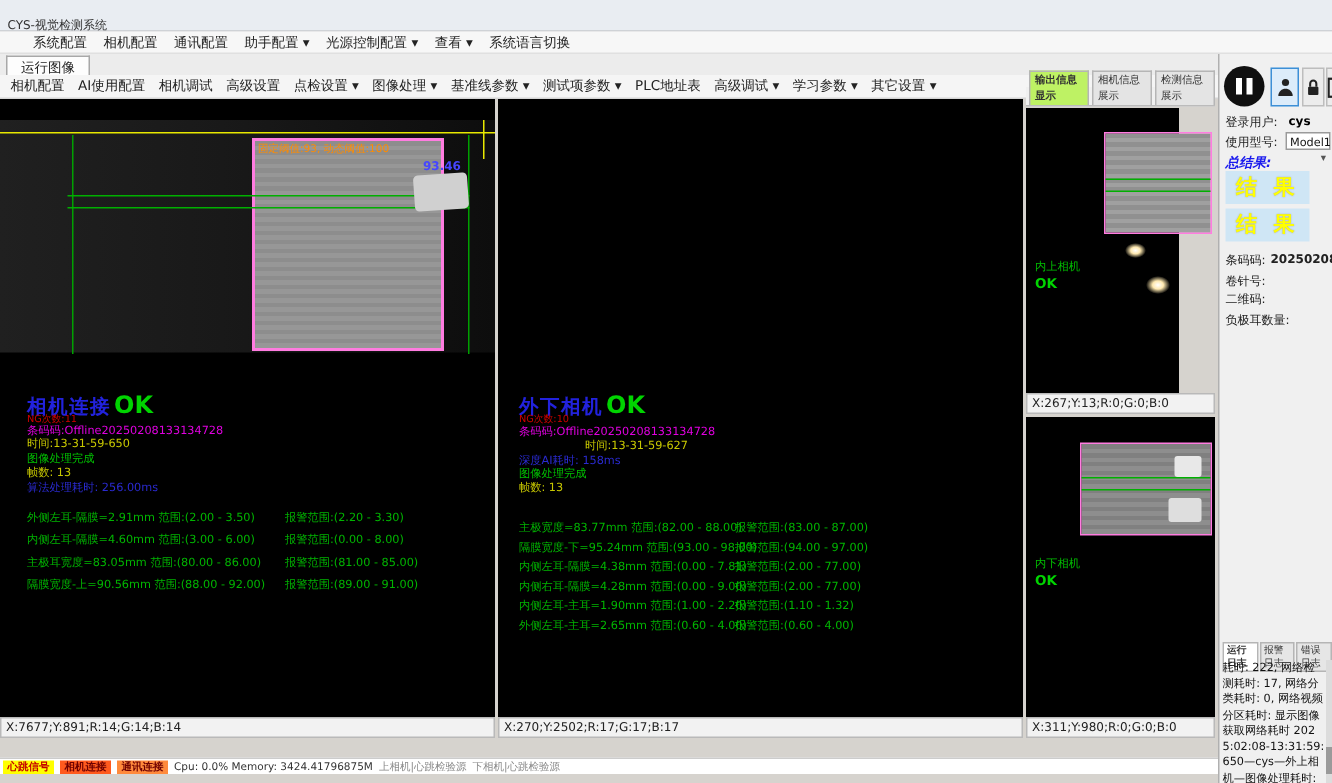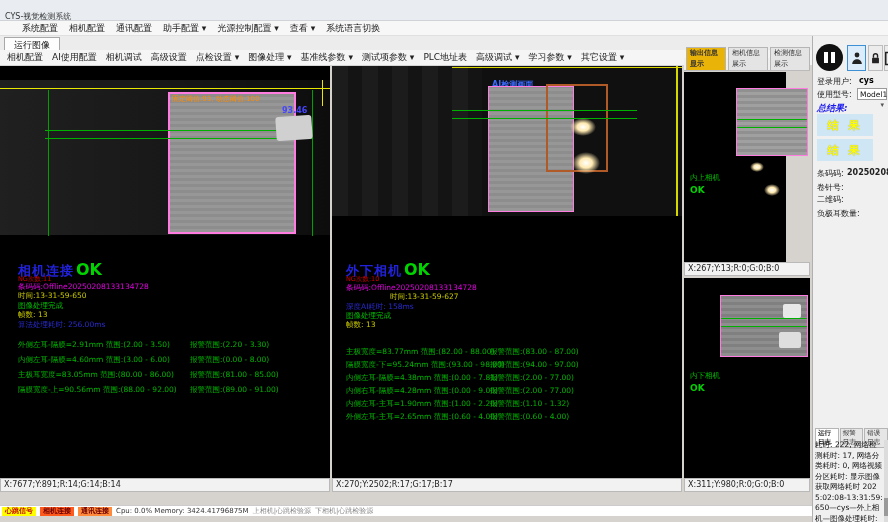--- a/index.html
+++ b/index.html
@@ -25,32 +25,32 @@
   .ln{font-size:7.5px;line-height:1;}
   .c-mag{color:#e000e0;} .c-yel{color:#c8c800;} .c-grn{color:#00c000;} .c-blu{color:#2a2ad0;} .c-red{color:#d00000;}
   .meas{position:absolute;font-size:7.5px;color:#00b400;white-space:nowrap;}
   .malarm{position:absolute;font-size:7.5px;color:#00b400;white-space:nowrap;}
   
   .grayblock{background:repeating-linear-gradient(0deg,#979797 0 3px,#8d8d8d 3px 6px);}
   .flare{background:radial-gradient(closest-side,#ffffff 0%,#ffe9b0 45%,rgba(255,200,100,0) 100%);border-radius:50%;}
   
   .thumbtabs{left:684px;top:58px;width:126px;height:13px;background:#f0f0f0;border-bottom:1px solid #bbb;display:flex;gap:2px;padding-left:2px;box-sizing:border-box;align-items:flex-end;}
   .thumbtab{font-size:7px;color:#333;padding:0 3px;border:1px solid #b5b5b5;border-bottom:none;background:#e4e4e4;line-height:11px;}
-  .thumbtab.on{background:#eab308;font-weight:bold;}
+  .thumbtab.on{background:#bef264;font-weight:bold;}
   
   .ctrl{left:812px;top:36px;width:76px;height:486px;background:#f0f0f0;border-left:1px solid #b0b0b0;box-sizing:border-box;overflow:hidden;}
   .pausebtn{left:3px;top:8px;width:27px;height:27px;border-radius:50%;background:#101010;display:flex;align-items:center;justify-content:center;gap:3px;cursor:pointer;}
   .pausebtn span{display:block;width:4px;height:11px;background:#fff;}
   .mini-btn{position:absolute;top:9px;height:26px;background:#ececec;border:1px solid #bdbdbd;display:flex;align-items:center;justify-content:center;cursor:pointer;box-sizing:border-box;}
   .mini-btn.sel{border:1px solid #3d8fd6;background:#dcecfa;}
   .lbl{font-size:8px;color:#222;}
   .val{font-size:8px;color:#000;font-weight:bold;}
   .combo{position:absolute;background:#fff;border:1px solid #9a9a9a;font-size:7.5px;color:#111;line-height:11px;padding:0 2px;box-sizing:border-box;}
   .combo .arr{float:right;color:#555;font-size:7px;}
-  .resultbox{position:absolute;left:4px;width:56px;height:22px;background:#cfe6f5;display:flex;align-items:center;justify-content:center;color:#ffff00;font-weight:bold;font-size:11px;letter-spacing:3px;text-shadow:0 0 1px #999;}
+  .resultbox{position:absolute;left:4px;width:56px;height:22px;background:#cfe6f5;display:flex;align-items:center;justify-content:center;color:#ffff00;font-weight:bold;font-size:14px;letter-spacing:3px;text-shadow:0 0 1px #999;}
   .logtab{font-size:6.5px;color:#333;border:1px solid #b5b5b5;background:#e6e6e6;padding:0 2px;line-height:9px;}
   .logtab.on{background:#fff;font-weight:bold;}
   .logtext{position:absolute;left:2px;top:404px;width:68px;height:100px;font-size:7.5px;line-height:1.4;color:#111;overflow:hidden;word-break:break-all;}
   .scrollbar{position:absolute;left:71px;top:404px;width:4px;height:100px;background:#dcdcdc;}
   .scrollthumb{position:absolute;left:0;top:58px;width:4px;height:18px;background:#9a9a9a;}
   
   .statusbar{left:0;top:505px;width:812px;height:11px;background:#ffffff;border-top:1px solid #ccc;display:flex;align-items:center;gap:4px;padding-left:2px;box-sizing:border-box;}
   .chip{font-size:7px;line-height:9px;padding:0 3px;font-weight:bold;}
   .chip.yellow{background:#ffff00;color:#c40000;}
   .chip.red{background:#ff5a1e;color:#6e0000;}
@@ -126,32 +126,20 @@
     <div class="malarm" style="left:190px;top:289px;text-align:center;">报警范围:(0.00 - 8.00)</div>
     <div class="meas" style="left:18px;top:304px;">主极耳宽度=83.05mm 范围:(80.00 - 86.00)</div>
     <div class="malarm" style="left:190px;top:304px;">报警范围:(81.00 - 85.00)</div>
     <div class="meas" style="left:18px;top:319px;">隔膜宽度-上=90.56mm 范围:(88.00 - 92.00)</div>
     <div class="malarm" style="left:190px;top:319px;">报警范围:(89.00 - 91.00)</div>
   </div>
   <div class="p coordbar" style="left:0;top:478px;width:330px;height:14px;">X:7677;Y:891;R:14;G:14;B:14</div>
 
   <div class="p panel-black" style="left:332px;top:66px;width:350px;height:412px;">
 
-    <div class="p" style="left:0;top:0;width:350px;height:150px;background:#101010;">
-      <div class="p" style="left:0;top:0;width:150px;height:150px;background:repeating-linear-gradient(90deg,#1c1c1c 0 16px,#141414 16px 30px);"></div>
-      <div class="p" style="left:120px;top:1px;width:230px;height:1px;background:#d8d800;"></div>
-      <div class="p" style="left:344px;top:0;width:2px;height:150px;background:#d8d800;"></div>
-      <div class="p nowrap" style="left:160px;top:13px;font-size:8px;color:#3a6aff;font-weight:bold;">AI检测画面</div>
-      <div class="p grayblock" style="left:156px;top:20px;width:86px;height:126px;border:1px solid #ff7ce0;box-sizing:border-box;"></div>
-      <div class="p" style="left:214px;top:18px;width:62px;height:88px;border:2px solid #b05a28;box-sizing:border-box;"></div>
-      <div class="p" style="left:120px;top:44px;width:185px;height:1px;background:#00b000;"></div>
-      <div class="p" style="left:120px;top:52px;width:185px;height:1px;background:#00b000;"></div>
-      <div class="p flare" style="left:238px;top:52px;width:26px;height:18px;"></div>
-      <div class="p flare" style="left:240px;top:86px;width:28px;height:22px;"></div>
-    </div>
 
     <div class="p nowrap" style="left:14px;top:194px;">
       <span class="cam-title">外下相机</span><span class="cam-ok">OK</span>
     </div>
     <div class="p ln c-red nowrap" style="left:14px;top:210px;font-size:6.5px;">NG次数:10</div>
     <div class="p ln c-mag nowrap" style="left:14px;top:218px;">条码码:Offline20250208133134728</div>
     <div class="p ln c-yel nowrap" style="left:14px;top:227px;padding-left:44px;">时间:13-31-59-627</div>
     <div class="p ln c-blu nowrap" style="left:14px;top:237px;">深度AI耗时: 158ms</div>
     <div class="p ln c-grn nowrap" style="left:14px;top:246px;">图像处理完成</div>
     <div class="p ln c-yel nowrap" style="left:14px;top:255px;">帧数: 13</div>

